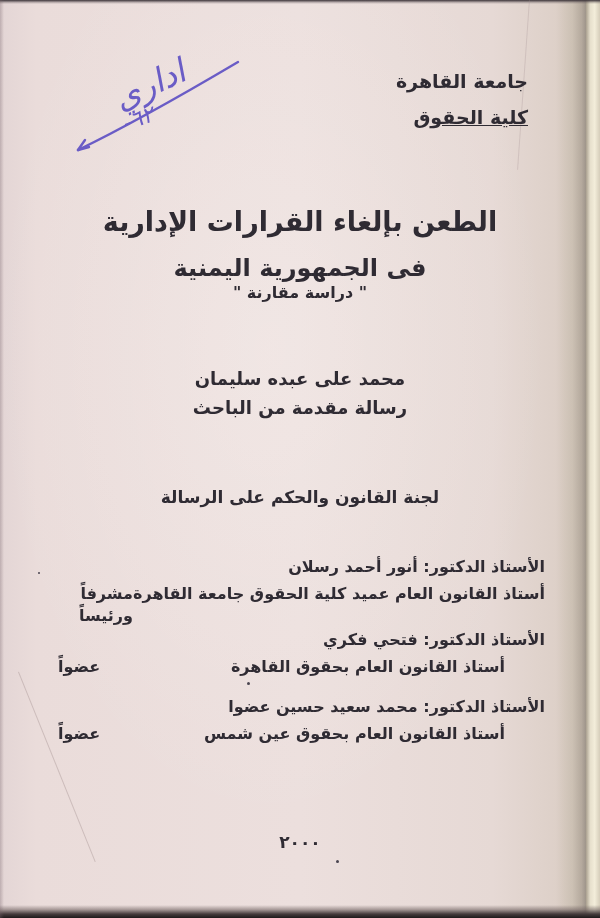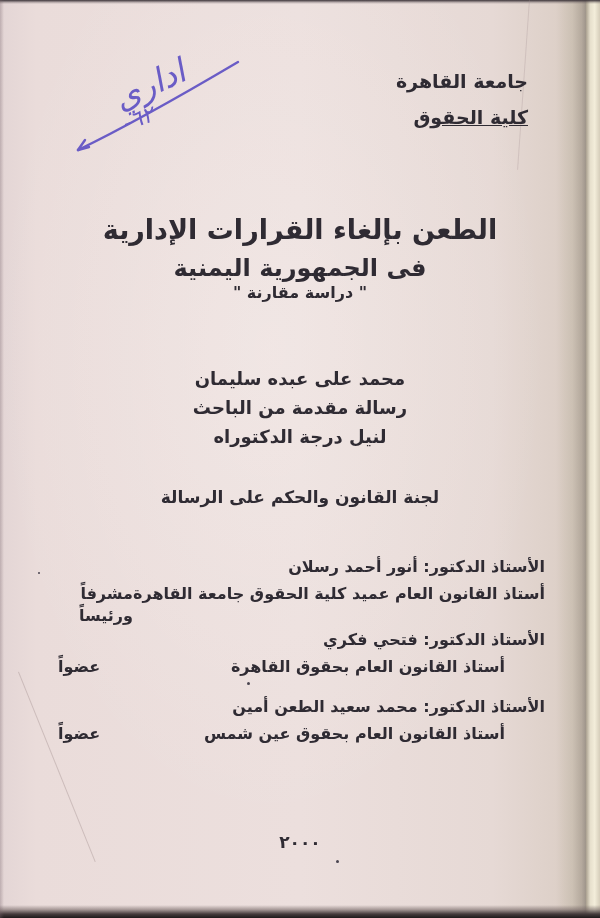--- a/index.html
+++ b/index.html
@@ -14,21 +14,21 @@
       radial-gradient(ellipse at 45% 38%, rgba(255,252,250,.25) 0%, rgba(255,252,250,0) 60%),
       linear-gradient(90deg,#e3d5d5 0%, #eadcda 6%, #ecdfdd 50%, #e6d9d5 82%, #ddd0c8 93%, #d8ccc0 100%),
       #e9dcda;
   }
   .txt{position:absolute;direction:rtl;}
   .center{left:8px;right:8px;text-align:center;}
   .b{font-weight:700;}
   
   .header-line{right:72px;text-align:right;font-size:19px;font-weight:700;letter-spacing:0;}
   
-  .title-1{top:206px;font-size:27px;margin-top:8px;}
+  .title-1{top:206px;font-size:27px;}
   .title-2{top:254px;font-size:24px;}
   .title-3{top:283px;font-size:16px;}
   
   .res{line-height:29px;top:364px;font-size:18px;}
   
   .cmt-head{top:487px;font-size:17px;}
   .member{position:absolute;right:55px;left:42px;direction:rtl;font-size:16px;font-weight:700;line-height:22px;}
   .m-name{text-align:right;white-space:nowrap;}
   .m-line{display:flex;justify-content:space-between;align-items:baseline;margin-top:5px;}
   .m-desc{white-space:nowrap;}
@@ -83,21 +83,20 @@
     <text x="86" y="92" transform="rotate(-20 86 84)" text-anchor="middle" direction="ltr" font-size="22" font-style="italic" fill="#6a5cc6">-٦٢</text>
   </svg>
 
   <div class="txt center b title-1">الطعن بإلغاء القرارات الإدارية</div>
   <div class="txt center b title-2">فى الجمهورية اليمنية</div>
   <div class="txt center b title-3">" دراسة مقارنة "</div>
 
   <div class="txt center b res">
     <div>محمد على عبده سليمان</div>
     <div>رسالة مقدمة من الباحث</div>
-    <div>لنيل درجة الدكتوراه</div>
   </div>
 
   <div class="txt center b cmt-head">لجنة القانون والحكم على الرسالة</div>
 
   <div class="member" style="top:556px;">
     <div class="m-name">الأستاذ الدكتور: أنور أحمد رسلان</div>
     <div class="m-line">
       <span class="m-desc">أستاذ القانون العام عميد كلية الحقوق جامعة القاهرة</span>
       <span class="m-role">مشرفاً ورئيساً</span>
     </div>
@@ -105,21 +104,21 @@
 
   <div class="member indent" style="top:629px;">
     <div class="m-name">الأستاذ الدكتور: فتحي فكري</div>
     <div class="m-line">
       <span class="m-desc">أستاذ القانون العام بحقوق القاهرة</span>
       <span class="m-role">عضواً</span>
     </div>
   </div>
 
   <div class="member indent" style="top:696px;">
-    <div class="m-name">الأستاذ الدكتور: محمد سعيد الطعن أمين</div>
+    <div class="m-name">الأستاذ الدكتور: محمد سعيد حسين عضوا</div>
     <div class="m-line">
       <span class="m-desc">أستاذ القانون العام بحقوق عين شمس</span>
       <span class="m-role">عضواً</span>
     </div>
   </div>
 
   <div class="txt center year">٢٠٠٠</div>
 
 </div>
 

